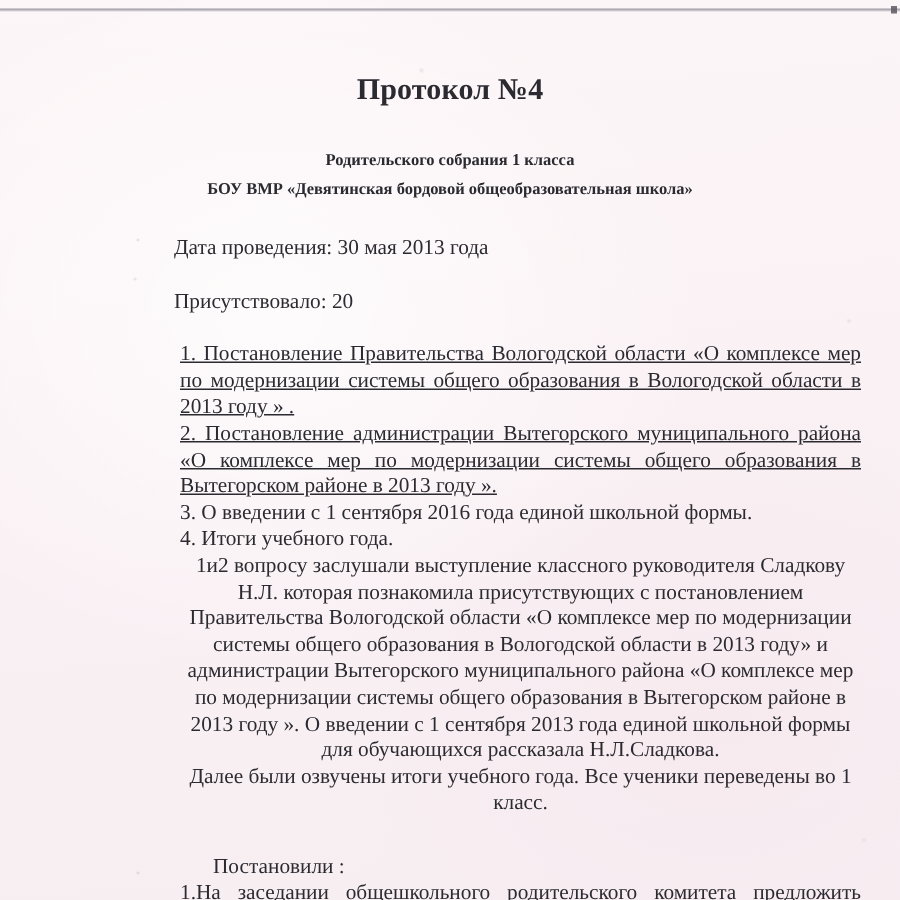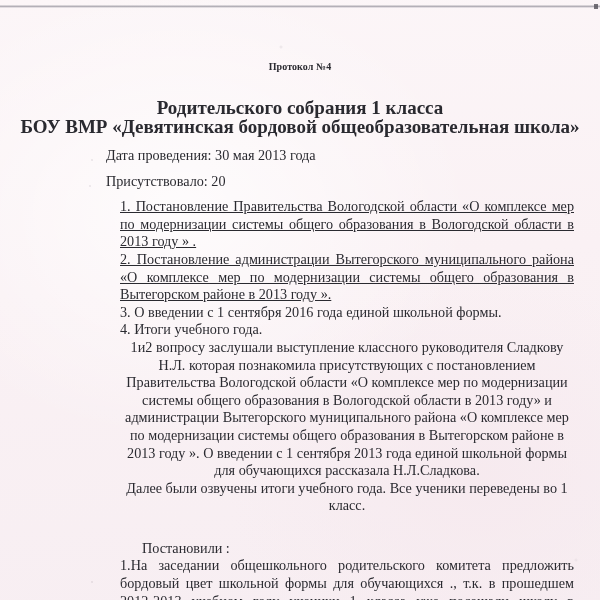--- a/index.html
+++ b/index.html
@@ -67,51 +67,51 @@
   
   .doc {
     position: relative;
     z-index: 2;
     padding: 0;
   }
 
   .title {
     text-align: center;
     font-weight: bold;
-    font-size: 10px;
+    font-size: 20px;
     letter-spacing: 0.1px;
     margin: 0;
     position: absolute;
-    top: 61px;
+    top: 49px;
     left: 0;
     width: 600px;
   }
 
   .subtitle-block {
     position: absolute;
     top: 98px;
     left: 0;
     width: 600px;
     text-align: center;
     font-weight: bold;
-    font-size: 19px;
+    font-size: 11px;
     line-height: 19px;
   }
   .subtitle-block div { white-space: nowrap; }
 
   .body-block {
     position: absolute;
     top: 139px;
     left: 98px;
     width: 476px;
     font-size: 14.2px;
     line-height: 17.6px;
   }
 
-  .ln { margin: 8px; white-space: nowrap; }
+  .ln { margin: 18px; white-space: nowrap; }
 
   
   .agenda-para {
     margin: 0;
     padding-left: 22px;
     text-align: justify;
     text-align-last: left;
     text-indent: 0;
     text-decoration: underline;
   }

